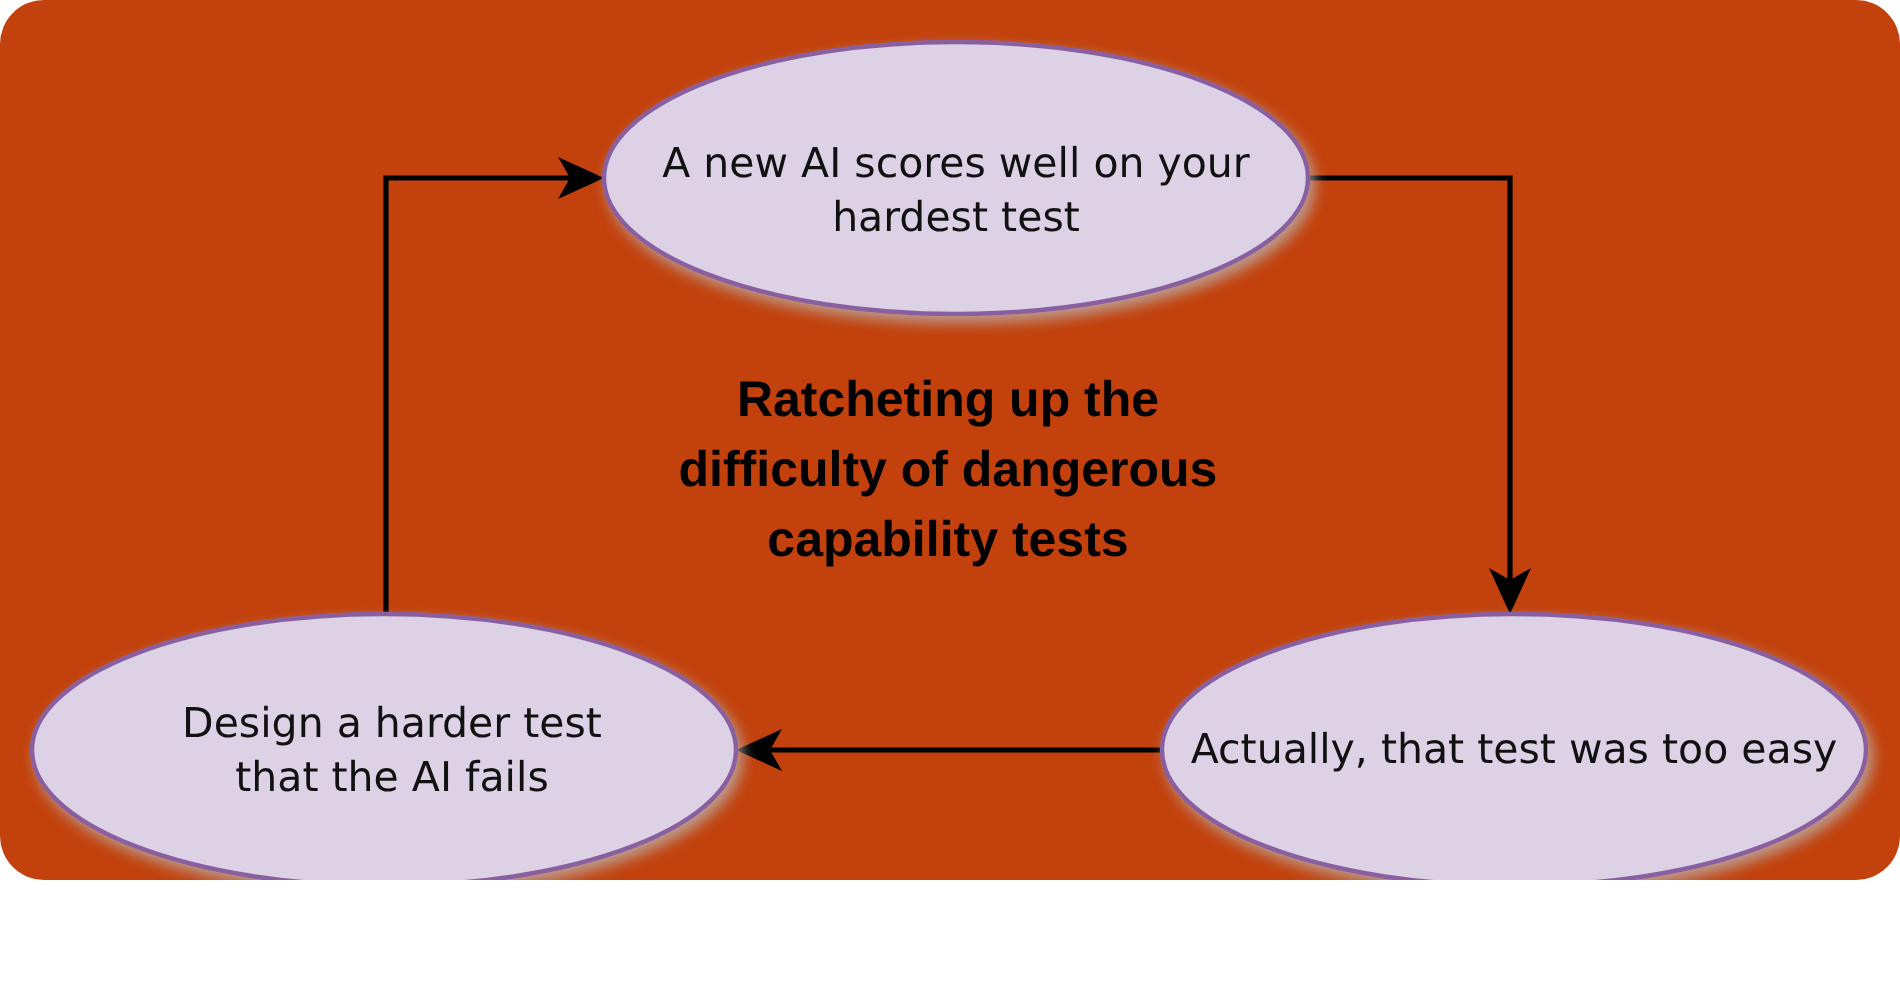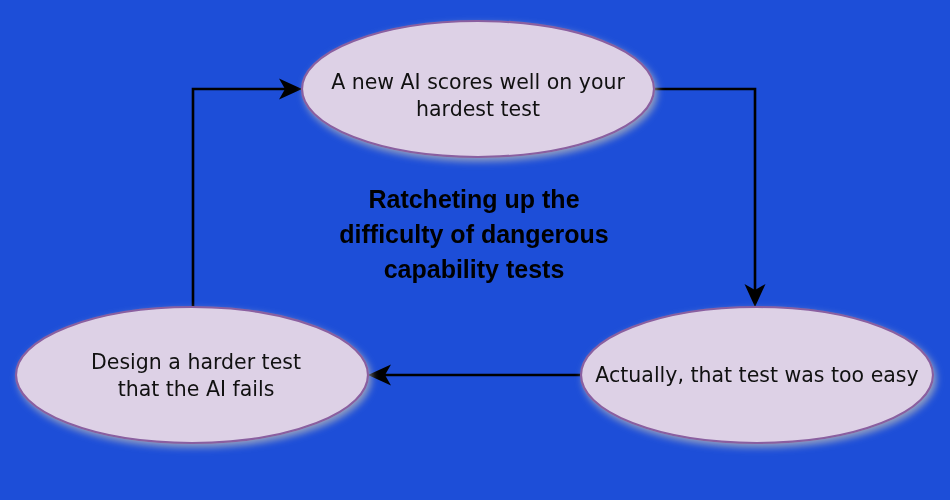--- a/index.html
+++ b/index.html
@@ -7,23 +7,24 @@
     margin: 0;
     padding: 0;
     background: #ffffff;
   }
   body {
     font-family: "DejaVu Sans", sans-serif;
   }
   #canvas {
     position: relative;
     width: 950px;
-    height: 500px;
-    background: #1d4ed8;
+    height: 440px;
+    background: #c2410c;
     overflow: hidden;
+    border-radius: 22px;
   }
   #diagram-svg {
     position: absolute;
     left: 0;
     top: 0;
     width: 950px;
     height: 500px;
   }
   .node-label {
     font-family: "DejaVu Sans", sans-serif;

